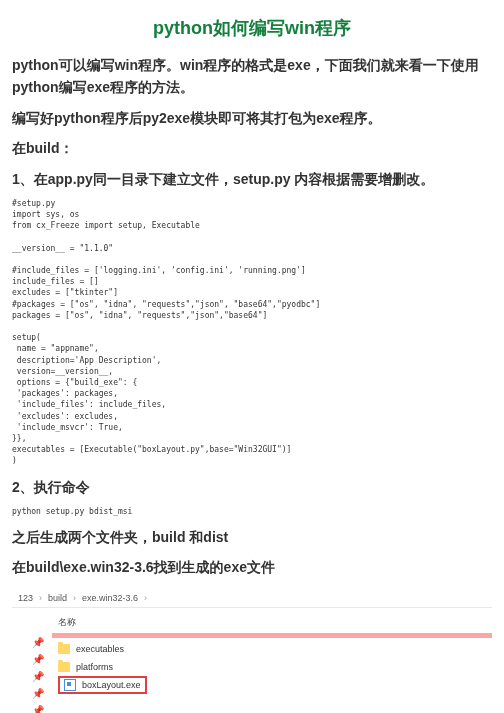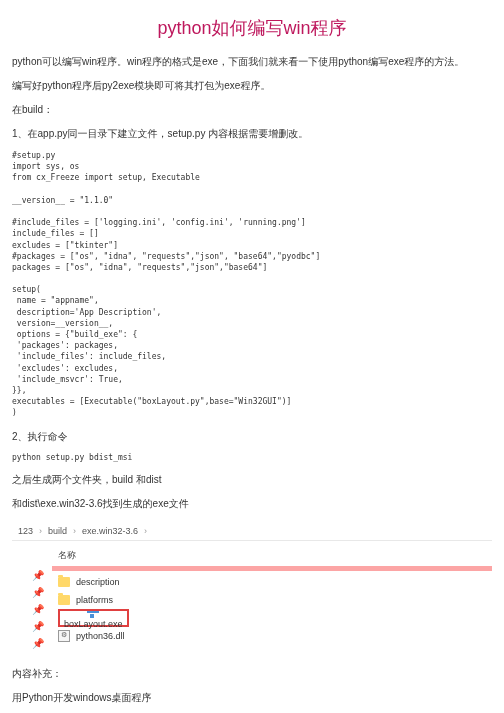--- a/index.html
+++ b/index.html
@@ -1,36 +1,36 @@
 <!DOCTYPE html>
 <html><head>
 <meta charset="utf-8">
 <style>
 * { margin: 0; padding: 0; box-sizing: border-box; }
 body { font-family: "Microsoft YaHei", Arial, sans-serif; background: #fff; width: 504px; padding: 16px 12px; font-size: 10px; color: #333; }
-h1 { text-align: center; font-size: 18px; font-weight: normal; color: #be185d; margin-bottom: 14px; }
-.para { font-size: 10px; line-height: 1.6; margin-bottom: 8px; color: #333; }
+h1 { text-align: center; font-size: 18px; font-weight: bold; color: #15803d; margin-bottom: 14px; }
+.para { font-size: 14px; line-height: 1.6; margin-bottom: 8px; color: #333; font-weight: bold; }
 .code-block { font-family: Consolas, monospace; font-size: 8px; line-height: 1.4; color: #333; margin: 6px 0 10px 0; white-space: pre; }
 .cmd { font-family: Consolas, monospace; font-size: 8px; margin: 6px 0 10px 0; }
 .explorer { margin: 10px 0 14px 0; }
 .breadcrumb { display: flex; align-items: center; padding: 4px 6px; font-size: 9px; color: #555; border-bottom: 1px solid #e8e8e8; gap: 6px; }
 .bc-sep { color: #999; }
 .file-area { display: flex; }
 .pin-col { width: 40px; padding-top: 26px; }
 .pin { color: #888; font-size: 10px; padding: 3px 0 3px 20px; }
 .listing { flex: 1; padding: 4px 0; }
 .col-header { font-size: 9px; color: #444; padding: 4px 6px; border-bottom: 5px solid #fca5a5; margin-bottom: 2px; }
 .file-row { display: flex; align-items: center; padding: 2px 6px; font-size: 9px; gap: 6px; height: 18px; }
 .folder-icon { width: 12px; height: 10px; background: #ffd869; border-radius: 1px; display: inline-block; position: relative; }
 .folder-icon::before { content: ""; position: absolute; top: -2px; left: 0; width: 5px; height: 2px; background: #ffd869; border-radius: 1px 1px 0 0; }
 .exe-icon { width: 12px; height: 12px; border: 1px solid #4a90d9; display: inline-block; position: relative; background: #fff; }
 .exe-icon::after { content: ""; position: absolute; top: 2px; left: 2px; width: 4px; height: 4px; background: #4a90d9; }
 .dll-icon { width: 12px; height: 12px; border: 1px solid #999; background: #f5f5f5; display: inline-block; position: relative; }
 .dll-icon::after { content: "⚙"; position: absolute; font-size: 7px; top: 0; left: 2px; color: #666; }
-.highlighted { border: 2px solid #e04040; padding: 0 4px; display: inline-flex; align-items: center; gap: 6px; height: 18px; flex-direction: column; }
+.highlighted { border: 2px solid #e04040; padding: 0 4px; display: inline-flex; align-items: center; gap: 6px; height: 18px; }
 </style>
 </head>
 <body>
 
 <h1>python如何编写win程序</h1>
 
 <p class="para">python可以编写win程序。win程序的格式是exe，下面我们就来看一下使用python编写exe程序的方法。</p>
 <p class="para">编写好python程序后py2exe模块即可将其打包为exe程序。</p>
 <p class="para">在build：</p>
 <p class="para">1、在app.py同一目录下建立文件，setup.py 内容根据需要增删改。</p>
@@ -57,21 +57,21 @@
  'excludes': excludes,
  'include_msvcr': True,
 }},
 executables = [Executable("boxLayout.py",base="Win32GUI")]
 )</div>
 
 <p class="para">2、执行命令</p>
 <div class="cmd">python setup.py bdist_msi</div>
 
 <p class="para">之后生成两个文件夹，build 和dist</p>
-<p class="para">和dist\exe.win32-3.6找到生成的exe文件</p>
+<p class="para">在build\exe.win32-3.6找到生成的exe文件</p>
 
 <div class="explorer">
   <div class="breadcrumb">
     <span>123</span>
     <span class="bc-sep">›</span>
     <span>build</span>
     <span class="bc-sep">›</span>
     <span>exe.win32-3.6</span>
     <span class="bc-sep">›</span>
   </div>
@@ -80,34 +80,30 @@
       <div class="pin">📌</div>
       <div class="pin">📌</div>
       <div class="pin">📌</div>
       <div class="pin">📌</div>
       <div class="pin">📌</div>
     </div>
     <div class="listing">
       <div class="col-header">名称</div>
       <div class="file-row">
         <span class="folder-icon"></span>
-        <span>description</span>
+        <span>executables</span>
       </div>
       <div class="file-row">
         <span class="folder-icon"></span>
         <span>platforms</span>
       </div>
       <div class="file-row">
         <span class="highlighted">
           <span class="exe-icon"></span>
           <span>boxLayout.exe</span>
         </span>
       </div>
-      <div class="file-row">
-        <span class="dll-icon"></span>
-        <span>python36.dll</span>
-      </div>
     </div>
   </div>
 </div>
 
 <p class="para">内容补充：</p>
 <p class="para">用Python开发windows桌面程序</p>
 
 </body></html>

